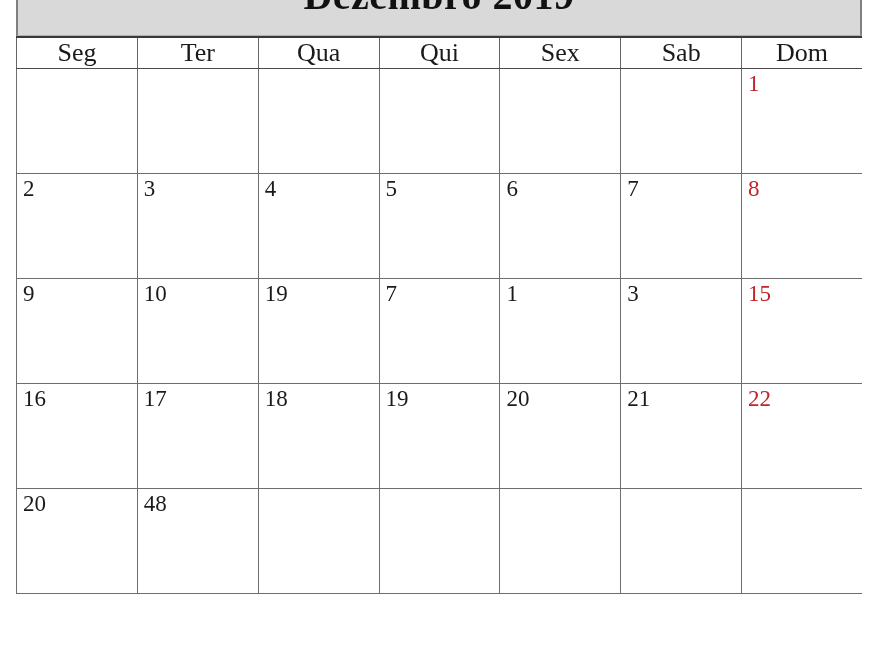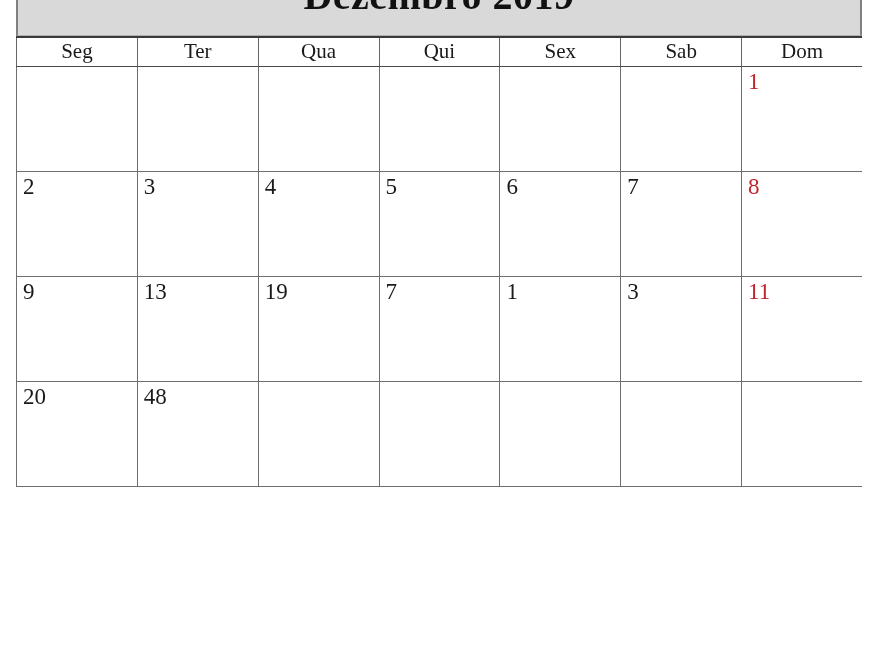--- a/index.html
+++ b/index.html
@@ -62,21 +62,21 @@
   table.calendar td {
     border: 1px solid #666666;
     box-sizing: border-box;
     padding: 0;
   }
 
   table.calendar thead th {
     height: 29px;
     background: #ffffff;
     font-weight: normal;
-    font-size: 21px;
+    font-size: 26px;
     color: #1a1a1a;
     text-align: center;
     vertical-align: middle;
     border-top: 2px solid #3a3a3a;
     border-bottom: 1px solid #4a4a4a;
   }
 
   table.calendar tbody td {
     height: 105px;
     background: #ffffff;
@@ -172,39 +172,62 @@
         <td>
             <span class="daynum sunday">8</span>
           </td>
       </tr>
 
       <tr>
         <td>
             <span class="daynum">9</span>
           </td>
         <td>
-            <span class="daynum">13</span>
+            <span class="daynum">10</span>
           </td>
         <td>
             <span class="daynum">19</span>
           </td>
         <td>
             <span class="daynum">7</span>
           </td>
         <td>
             <span class="daynum">1</span>
           </td>
         <td>
             <span class="daynum">3</span>
           </td>
         <td>
-            <span class="daynum sunday">11</span>
-          </td>
-      </tr>
-
+            <span class="daynum sunday">15</span>
+          </td>
+      </tr>
+
+      <tr>
+        <td>
+            <span class="daynum">16</span>
+          </td>
+        <td>
+            <span class="daynum">17</span>
+          </td>
+        <td>
+            <span class="daynum">18</span>
+          </td>
+        <td>
+            <span class="daynum">19</span>
+          </td>
+        <td>
+            <span class="daynum">20</span>
+          </td>
+        <td>
+            <span class="daynum">21</span>
+          </td>
+        <td>
+            <span class="daynum sunday">22</span>
+          </td>
+      </tr>
 
 
       <tr>
         <td>
             <span class="daynum">20</span>
           </td>
         <td>
             <span class="daynum">48</span>
           </td>
         <td>

